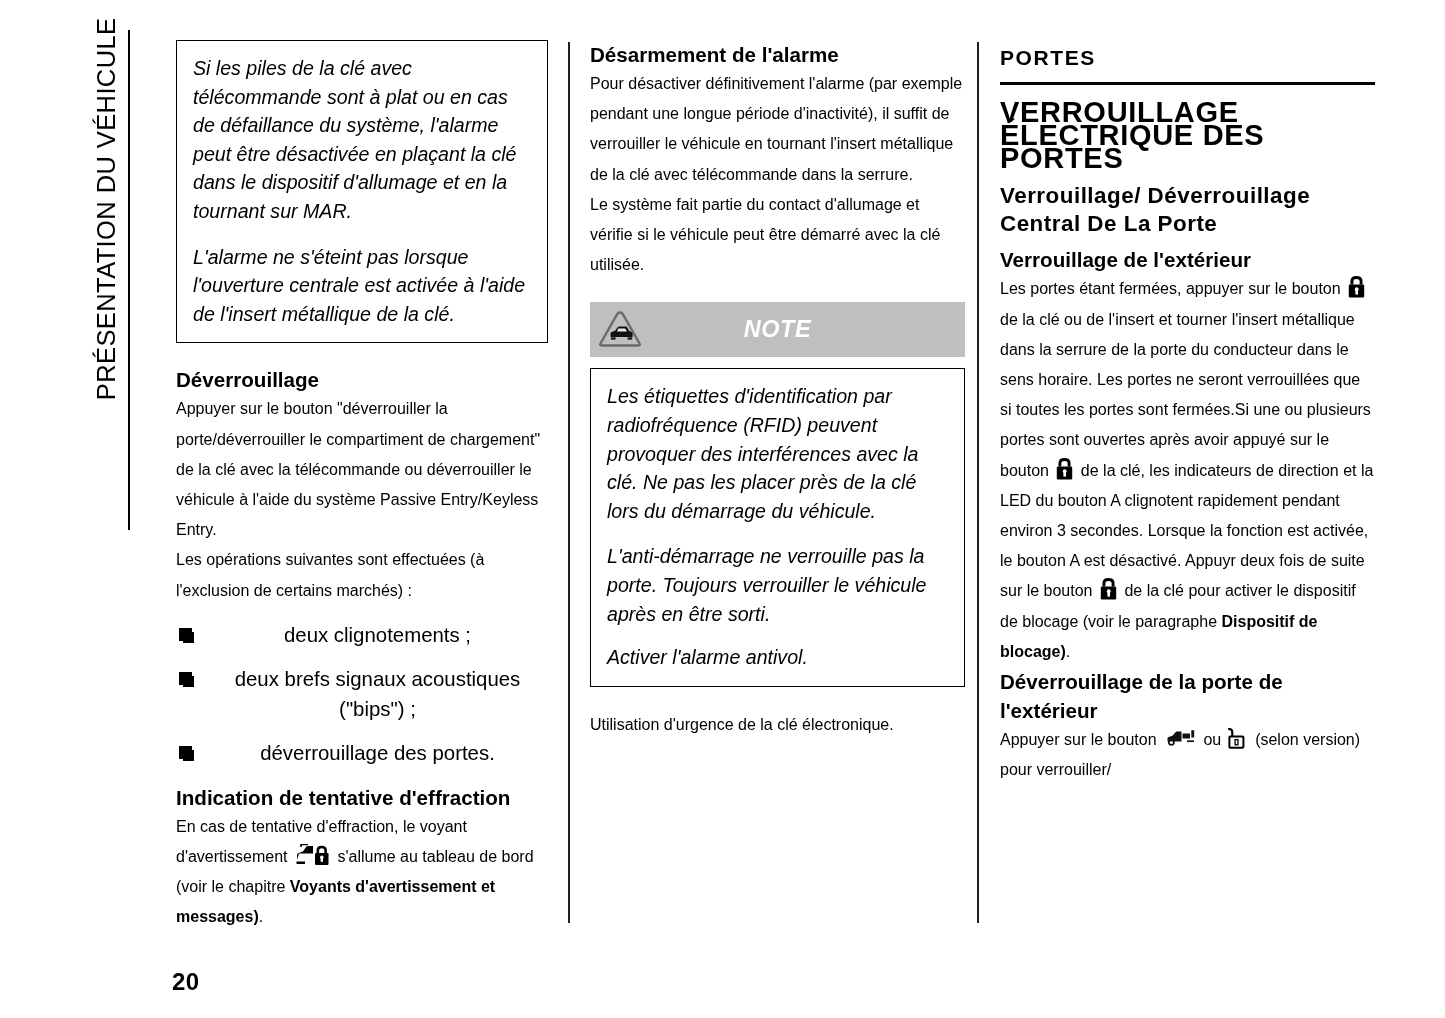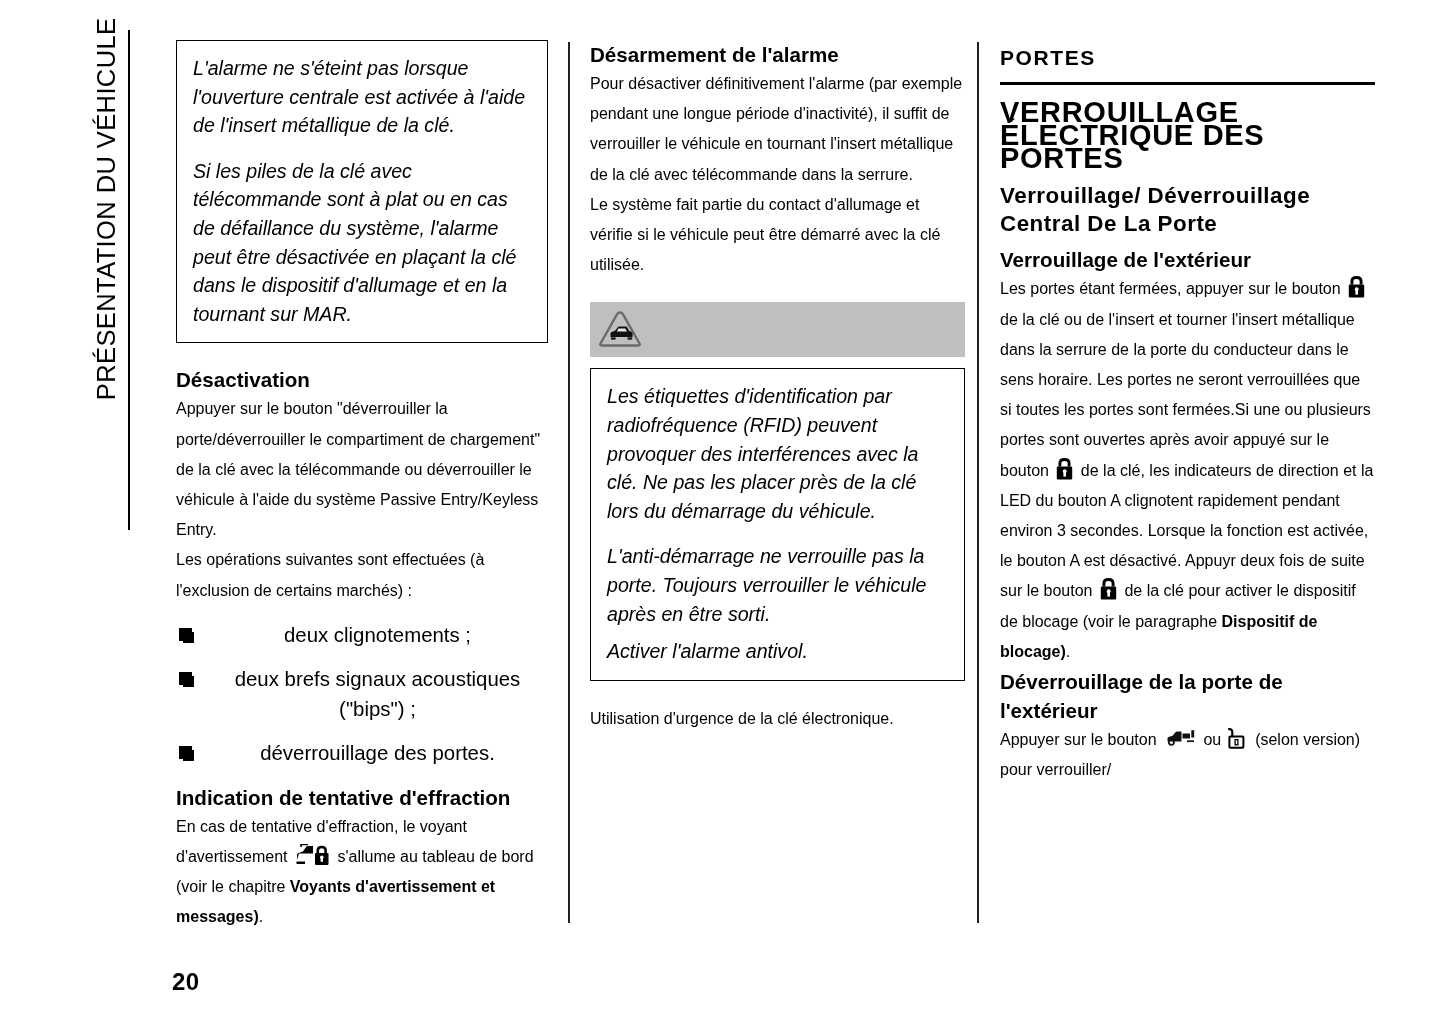--- a/index.html
+++ b/index.html
@@ -202,25 +202,25 @@
     <div class="tab-text">PRÉSENTATION DU VÉHICULE</div>
     <div class="tab-rule"></div>
   </div>
 
   <div class="rule-v" id="rule-1"></div>
   <div class="rule-v" id="rule-2"></div>
 
   <div class="col" id="col1">
 
     <div class="framed">
+      <p>Si les piles de la clé avec télécommande sont à plat ou en cas de défaillance du système, l'alarme peut être désactivée en plaçant la clé dans le dispositif d'allumage et en la tournant sur MAR.</p>
       <p>L'alarme ne s'éteint pas lorsque l'ouverture centrale est activée à l'aide de l'insert métallique de la clé.</p>
-      <p>Si les piles de la clé avec télécommande sont à plat ou en cas de défaillance du système, l'alarme peut être désactivée en plaçant la clé dans le dispositif d'allumage et en la tournant sur MAR.</p>
     </div>
 
-    <h4 class="sub sub-sp" style="margin-top:22px;">Désactivation</h4>
+    <h4 class="sub sub-sp" style="margin-top:22px;">Déverrouillage</h4>
     <p>Appuyer sur le bouton "déverrouiller la porte/déverrouiller le compartiment de chargement" de la clé avec la télécommande ou déverrouiller le véhicule à l'aide du système Passive Entry/Keyless Entry.</p>
     <p>Les opérations suivantes sont effectuées (à l'exclusion de certains marchés) :</p>
 
     <ul class="bullets">
       <li>
         <span class="bullet-sq"></span>
         <span>deux clignotements ;</span>
       </li>
       <li>
         <span class="bullet-sq"></span>
@@ -255,26 +255,27 @@
     <div class="note-bar">
       <span class="note-icon">
         <svg viewBox="0 0 46 42" width="46" height="42" aria-hidden="true">
           <path d="M22 3.5 Q24 3.5 25 5.3 L41.5 34.5 Q42.5 36.5 40.3 36.5 L3.7 36.5 Q1.5 36.5 2.5 34.5 L19 5.3 Q20 3.5 22 3.5 Z" fill="none" stroke="#6b6b6b" stroke-width="2.4" stroke-linejoin="round"></path>
           <path d="M12.5 28 L12.5 24.6 Q12.5 23.4 13.8 23 L17 21.8 L19.6 18.4 Q20.2 17.6 21.4 17.6 L27.5 17.6 Q28.8 17.6 29.3 18.6 L31 21.8 L33.6 23 Q34.6 23.5 34.6 24.6 L34.6 28 Z" fill="#111"></path>
           <rect x="13" y="28.4" width="4.6" height="2.2" fill="#111"></rect>
           <rect x="29.6" y="28.4" width="4.6" height="2.2" fill="#111"></rect>
           <path d="M20.4 19.6 L27.2 19.6 L29 22.4 L18.8 22.4 Z" fill="#e8e8e8"></path>
         </svg>
       </span>
+      <span class="note-label">NOTE</span>
     </div>
 
     <div class="framed note-body">
       <p>Les étiquettes d'identification par radiofréquence (RFID) peuvent provoquer des interférences avec la clé. Ne pas les placer près de la clé lors du démarrage du véhicule.</p>
       <p>L'anti-démarrage ne verrouille pas la porte. Toujours verrouiller le véhicule après en être sorti.</p>
-      <p style="margin-top:9px;">Activer l'alarme antivol.</p>
+      <p style="margin-top:15px;">Activer l'alarme antivol.</p>
     </div>
 
     <p style="margin-top:23px;">Utilisation d'urgence de la clé électronique.</p>
 
   </div>
 
   <div class="col" id="col3">
 
     <h2 class="major">PORTES</h2>
     <div class="major-rule"></div>

